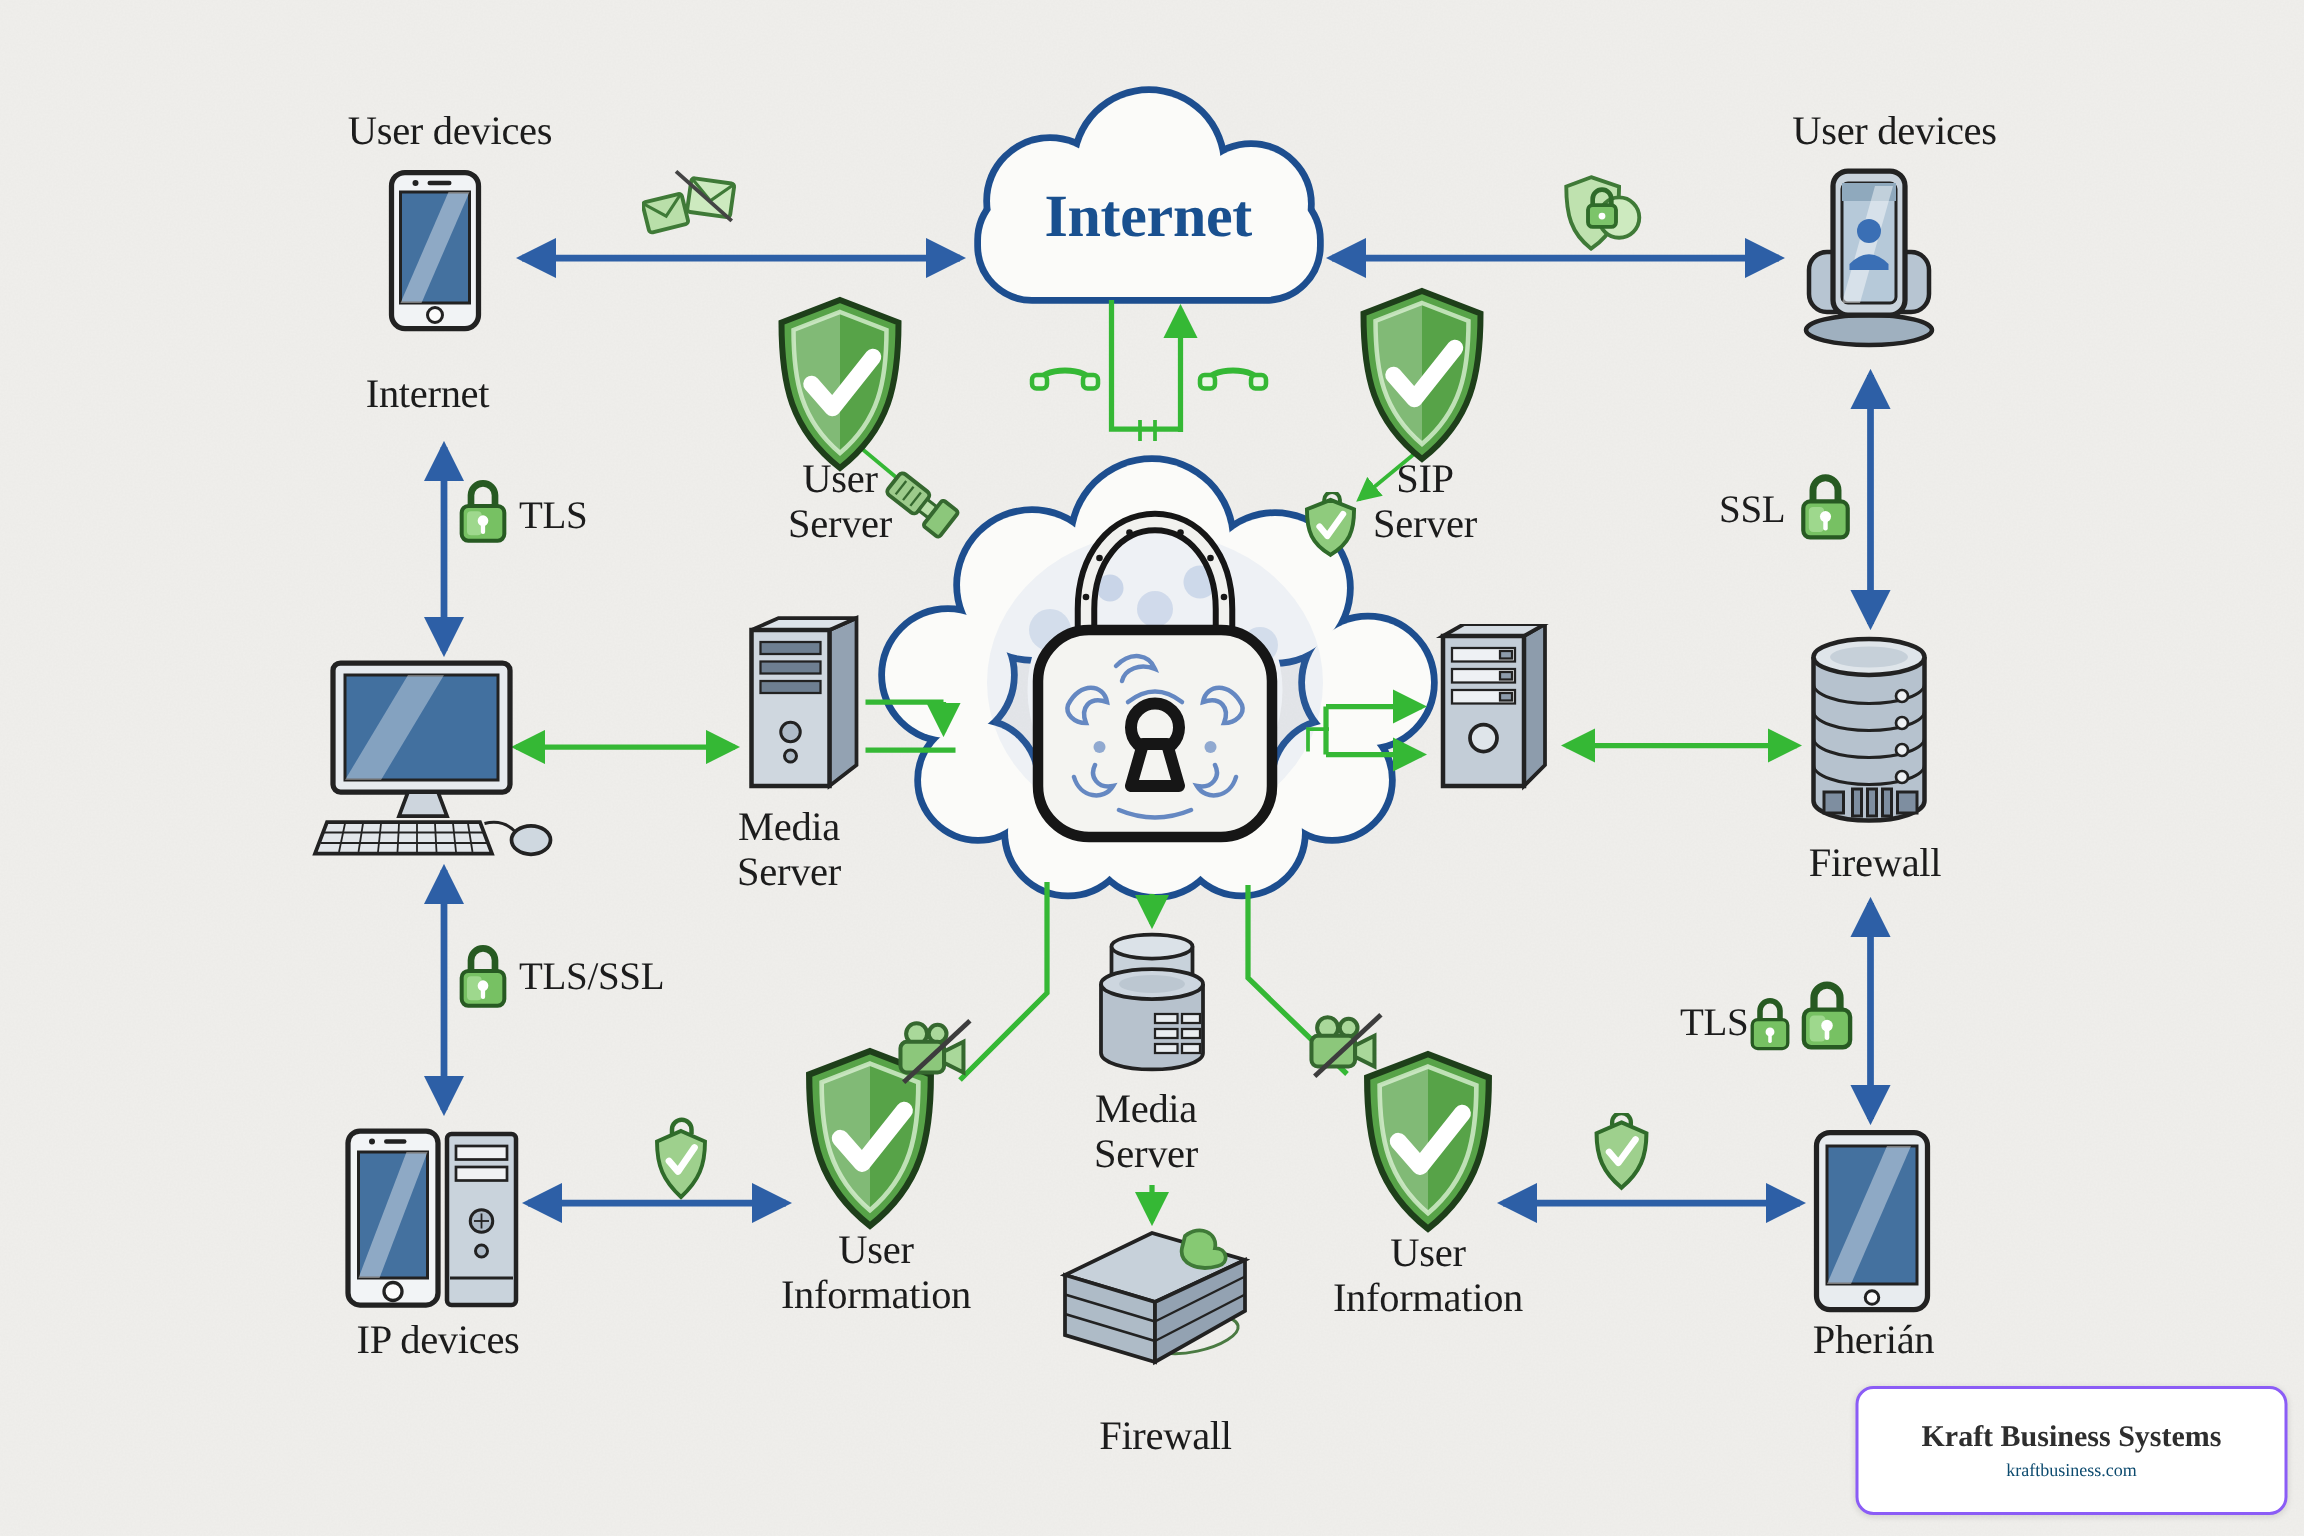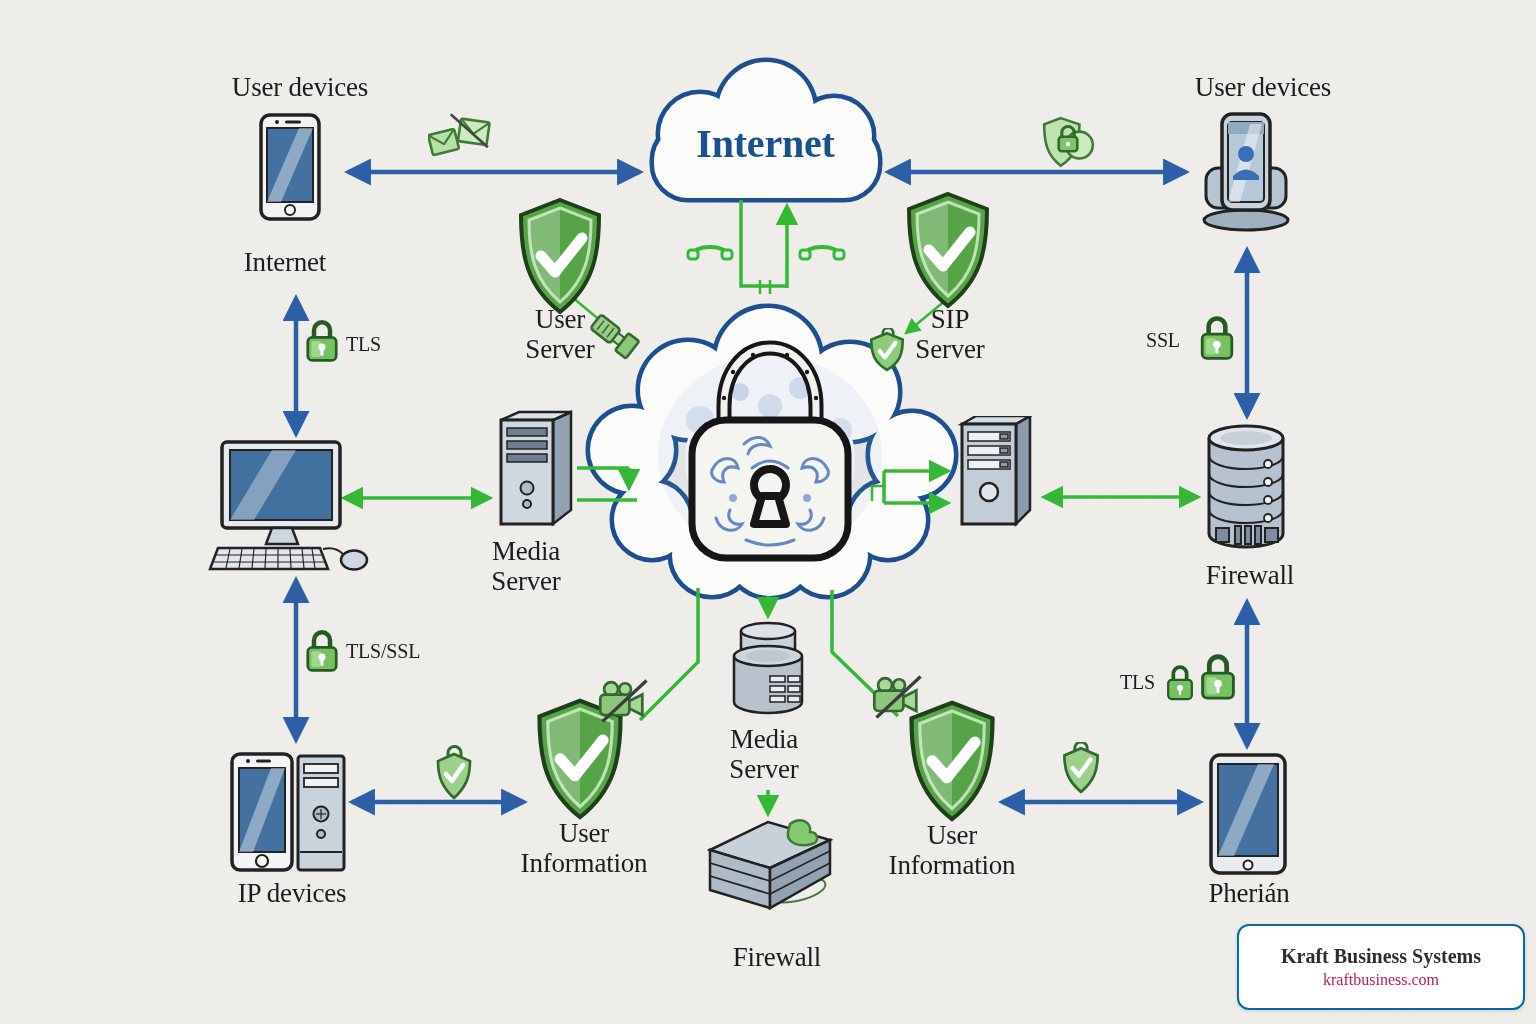--- a/index.html
+++ b/index.html
@@ -3,34 +3,34 @@
 <meta charset="utf-8">
 <style>
   html,body{margin:0;padding:0;background:#dcdcda;}
   #canvas{position:relative;width:1536px;height:1024px;overflow:hidden;
     background:var(--background,#f0efec);font-family:Liberation Serif, serif;}
   #tex{position:absolute;left:0;top:0;z-index:0;pointer-events:none;}
   #wires{position:absolute;left:0;top:0;z-index:1;}
   .ic{position:absolute;z-index:2;}
   .lbl{position:absolute;z-index:3;font-size:27px;color:var(--label-text,#1c1c1c);
     text-align:center;white-space:pre-line;line-height:30px;letter-spacing:-0.2px;}
-  .sec{font-size:20px;text-align:left;}
+  .sec{font-size:26px;text-align:left;}
   #lbl-internet{font-weight:700;font-size:40px;color:var(--internet-text,#19508f);line-height:40px;}
   .line-b{stroke:var(--arrow-blue,#2d5fa6);stroke-width:4.5;fill:none;}
   .line-g{stroke:var(--line-green,#35b835);stroke-width:3.5;fill:none;}
   .line-gt{stroke:var(--line-green,#35b835);stroke-width:2.5;fill:none;}
   .mb{fill:var(--arrow-blue,#2d5fa6);} .mg{fill:var(--line-green,#35b835);}
   .cloud-s{fill:#fbfbf9;stroke:var(--cloud-outline,#1d4e8f);stroke-width:9;}
   .cloud-f{fill:#fbfbf9;stroke:none;}
   #watermark{position:absolute;z-index:4;left:1237px;top:924px;width:284px;height:82px;
-    background:#ffffff;border:2px solid #0369a1;border-radius:12px;
+    background:#ffffff;border:2px solid #8b5cf6;border-radius:12px;
     box-shadow:0 1px 4px rgba(0,0,0,.12);display:flex;flex-direction:column;
     align-items:center;justify-content:center;gap:3px;}
   #wm-title{font-size:20px;font-weight:700;color:#2e2e2e;}
-  #wm-url{font-size:16px;color:#be185d;}
+  #wm-url{font-size:12px;color:#0c4a6e;}
 </style>
 </head>
 <body>
 
 <div id="canvas">
 
 <svg id="tex" width="1536" height="1024">
   <filter id="n">
         <feTurbulence type="fractalNoise" baseFrequency="0.8" numOctaves="2" seed="7"></feTurbulence>
   <feColorMatrix type="matrix" values="0 0 0 0 0.45  0 0 0 0 0.45  0 0 0 0 0.43  0 0 0 0.07 0"></feColorMatrix>

